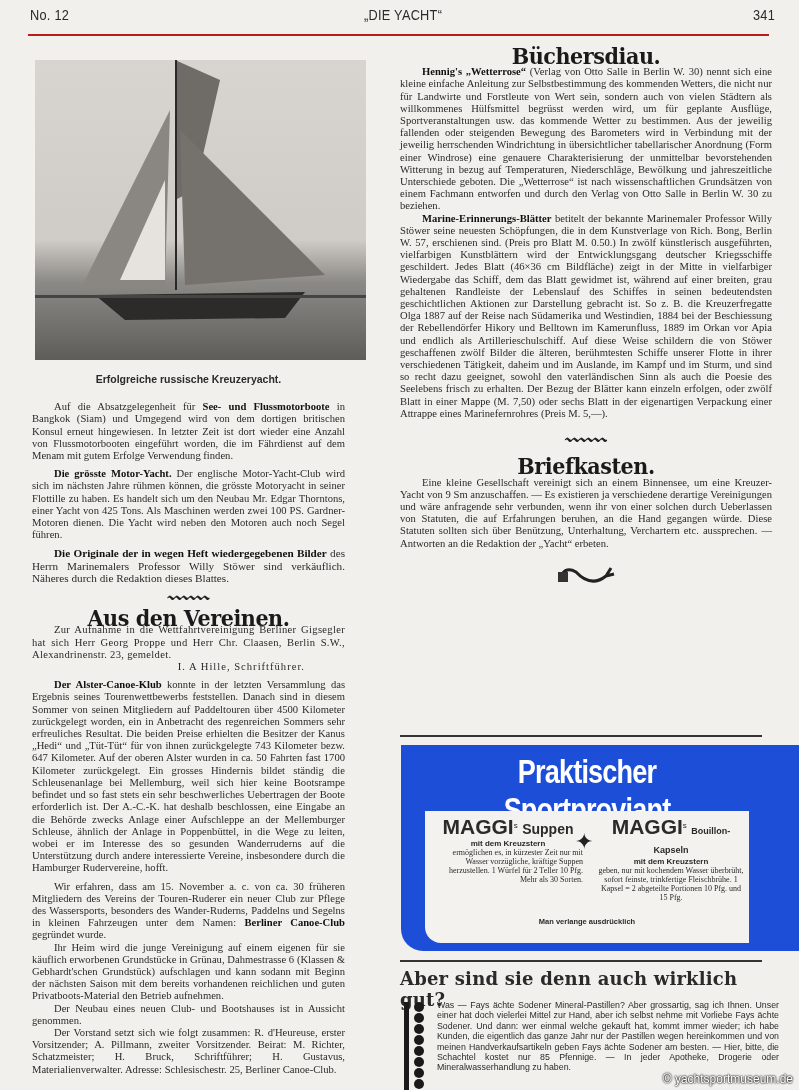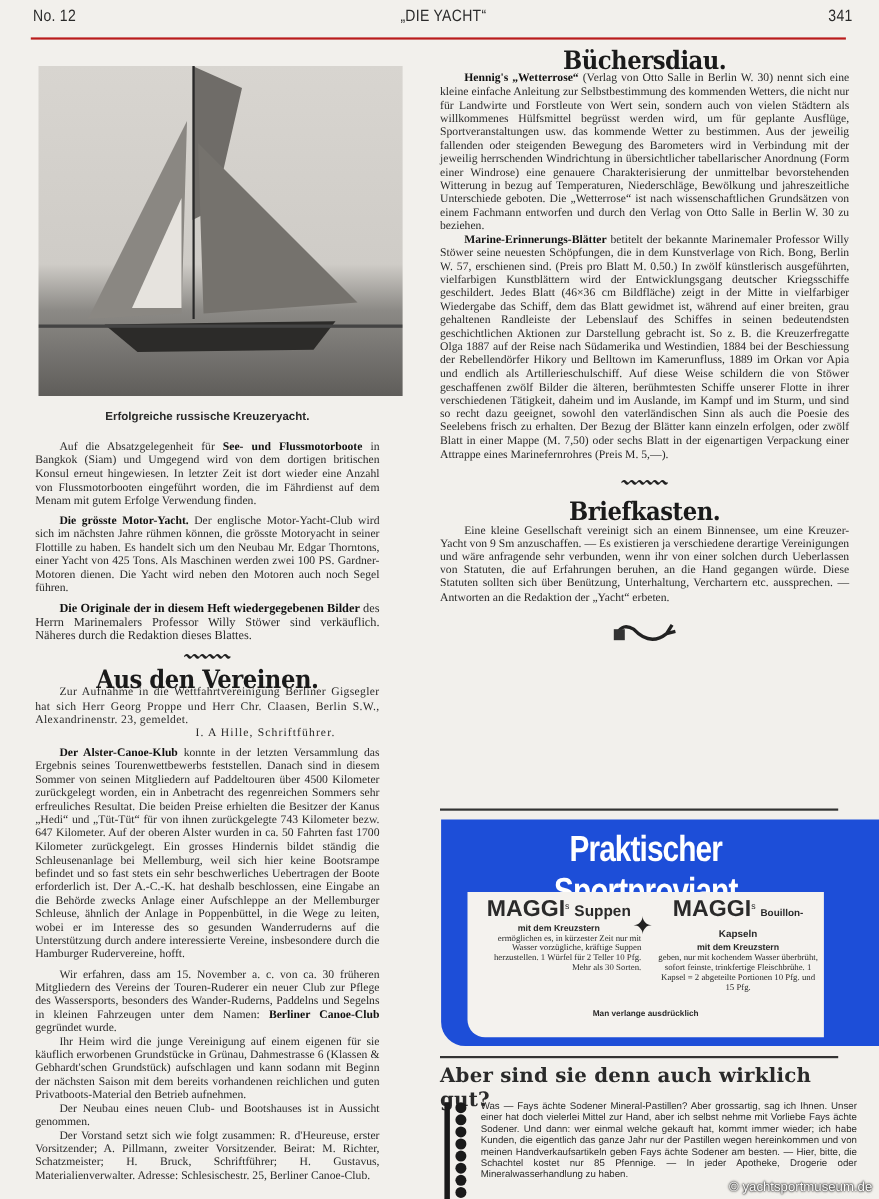--- a/index.html
+++ b/index.html
@@ -53,21 +53,21 @@
   </svg>
 </div>
 
 <div class="col colL" style="top:373px;">
   <div class="caption">Erfolgreiche russische Kreuzeryacht.</div>
   <div style="height:16px"></div>
   <p><span>Auf die Absatzgelegenheit für </span><b>See- und Flussmotorboote</b><span> in Bangkok (Siam) und Umgegend wird von dem dortigen britischen Konsul erneut hingewiesen. In letzter Zeit ist dort wieder eine Anzahl von Flussmotorbooten eingeführt worden, die im Fährdienst auf dem Menam mit gutem Erfolge Verwendung finden.</span></p>
   <div class="gap"></div>
   <p><b>Die grösste Motor-Yacht.</b><span> Der englische Motor-Yacht-Club wird sich im nächsten Jahre rühmen können, die grösste Motoryacht in seiner Flottille zu haben. Es handelt sich um den Neubau Mr. Edgar Thorntons, einer Yacht von 425 Tons. Als Maschinen werden zwei 100 PS. Gardner-Motoren dienen. Die Yacht wird neben den Motoren auch noch Segel führen.</span></p>
   <div class="gap"></div>
-  <p style="font-size:11.2px"><b>Die Originale der in diesem Heft wiedergegebenen Bilder</b><span> des Herrn Marinemalers Professor Willy Stöwer sind verkäuflich. Näheres durch die Redaktion dieses Blattes.</span></p>
+  <p style="font-size:11.2px"><b>Die Originale der in wegen Heft wiedergegebenen Bilder</b><span> des Herrn Marinemalers Professor Willy Stöwer sind verkäuflich. Näheres durch die Redaktion dieses Blattes.</span></p>
   <div class="squiggle">〰〰〰</div>
   <div class="head-fraktur">Aus den Vereinen.</div>
   <p style="letter-spacing:0.3px">Zur Aufnahme in die Wettfahrtvereinigung Berliner Gigsegler hat sich Herr Georg Proppe und Herr Chr. Claasen, Berlin S.W., Alexandrinenstr. 23, gemeldet.</p>
   <p class="sig">I. A Hille, Schriftführer.</p>
   <div class="gap"></div>
   <p><b>Der Alster-Canoe-Klub</b><span> konnte in der letzten Versammlung das Ergebnis seines Tourenwettbewerbs feststellen. Danach sind in diesem Sommer von seinen Mitgliedern auf Paddeltouren über 4500 Kilometer zurückgelegt worden, ein in Anbetracht des regenreichen Sommers sehr erfreuliches Resultat. Die beiden Preise erhielten die Besitzer der Kanus „Hedi“ und „Tüt-Tüt“ für von ihnen zurückgelegte 743 Kilometer bezw. 647 Kilometer. Auf der oberen Alster wurden in ca. 50 Fahrten fast 1700 Kilometer zurückgelegt. Ein grosses Hindernis bildet ständig die Schleusenanlage bei Mellemburg, weil sich hier keine Bootsrampe befindet und so fast stets ein sehr beschwerliches Uebertragen der Boote erforderlich ist. Der A.-C.-K. hat deshalb beschlossen, eine Eingabe an die Behörde zwecks Anlage einer Aufschleppe an der Mellemburger Schleuse, ähnlich der Anlage in Poppenbüttel, in die Wege zu leiten, wobei er im Interesse des so gesunden Wanderruderns auf die Unterstützung durch andere interessierte Vereine, insbesondere durch die Hamburger Rudervereine, hofft.</span></p>
   <div class="gap"></div>
   <p><span>Wir erfahren, dass am 15. November a. c. von ca. 30 früheren Mitgliedern des Vereins der Touren-Ruderer ein neuer Club zur Pflege des Wassersports, besonders des Wander-Ruderns, Paddelns und Segelns in kleinen Fahrzeugen unter dem Namen: </span><b>Berliner Canoe-Club</b><span> gegründet wurde.</span></p>
   <p>Ihr Heim wird die junge Vereinigung auf einem eigenen für sie käuflich erworbenen Grundstücke in Grünau, Dahmestrasse 6 (Klassen &amp; Gebhardt'schen Grundstück) aufschlagen und kann sodann mit Beginn der nächsten Saison mit dem bereits vorhandenen reichlichen und guten Privatboots-Material den Betrieb aufnehmen.</p>
   <p>Der Neubau eines neuen Club- und Bootshauses ist in Aussicht genommen.</p>

